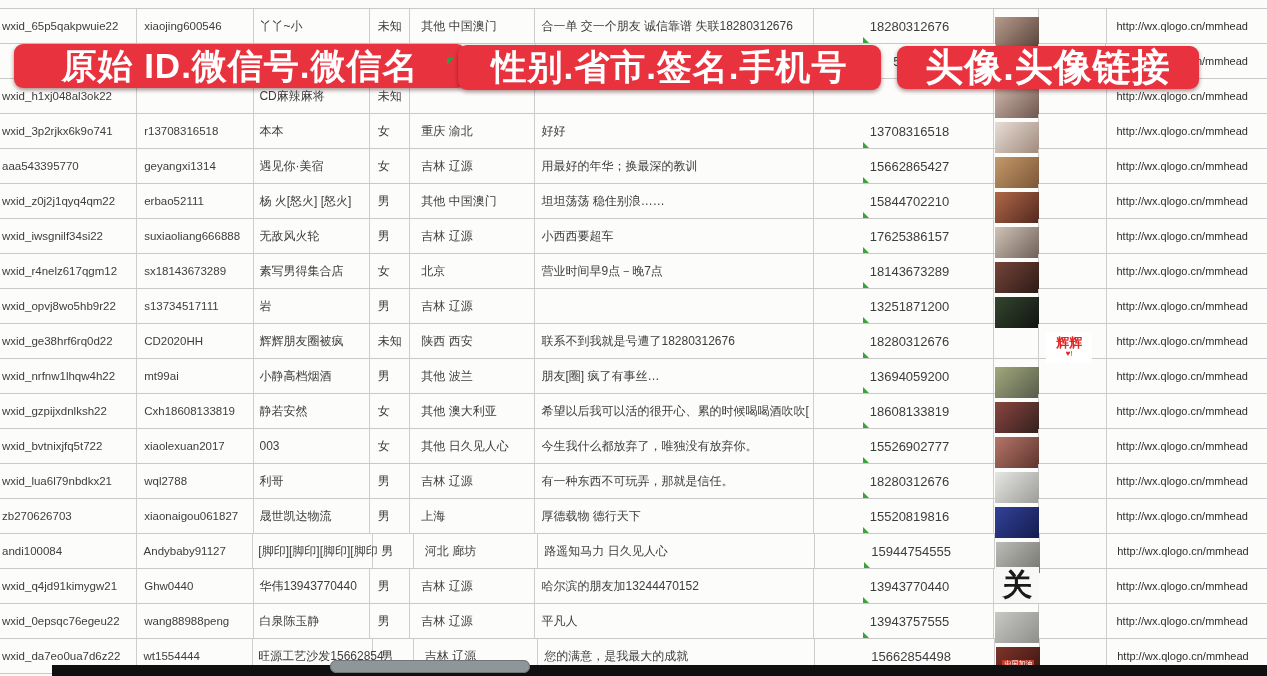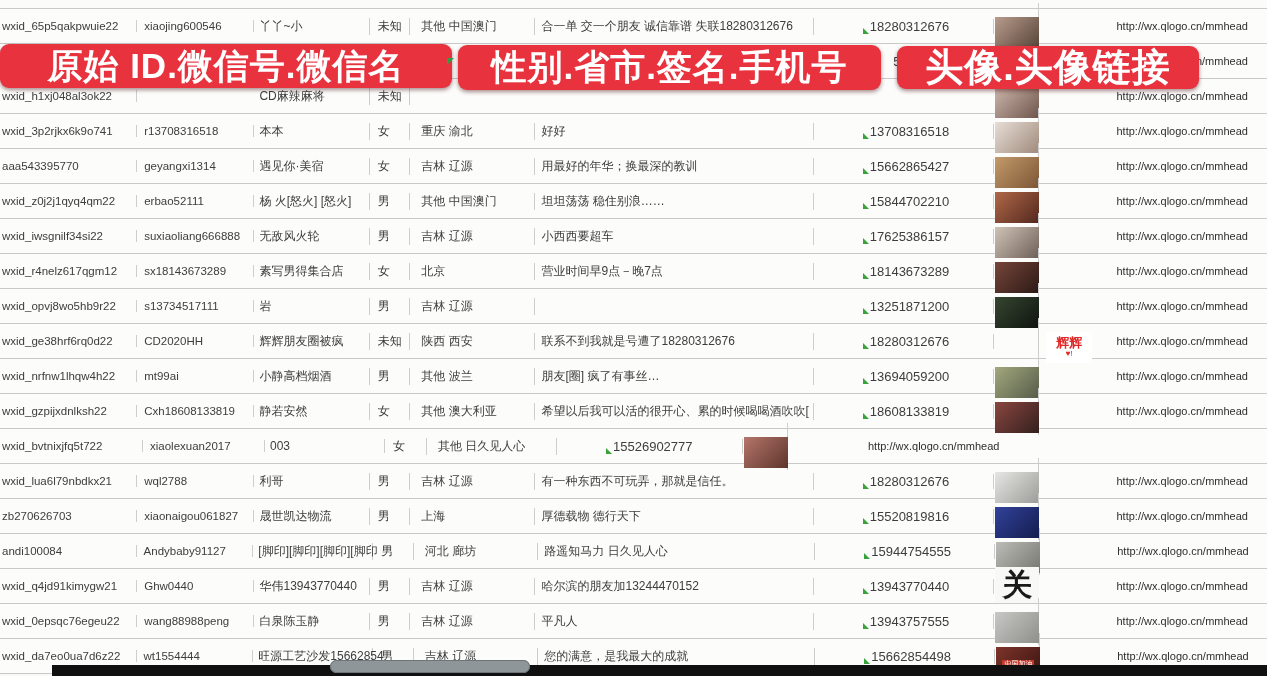--- a/index.html
+++ b/index.html
@@ -1,19 +1,19 @@
 <!DOCTYPE html>
 <html><head>
 <meta charset="utf-8">
 <style>
   html,body{margin:0;padding:0;background:#000;}
   .sheet{position:relative;width:1267px;height:676px;background:#f9f9f7;overflow:hidden;
          font-family:"Liberation Sans","DejaVu Sans",sans-serif;}
   .toprow{height:8px;background:#fbfbfa;border-bottom:1px solid #c9c9c9;}
-  .row{display:flex;height:34px;border-bottom:1px solid #c9c9c9;background:#fcfcfb;align-items:center;}
+  .row{display:flex;height:34px;border-bottom:1px solid #c9c9c9;background:#fcfcfb;}
   .cell{border-right:1px solid #cecece;box-sizing:border-box;font-size:12px;color:#3d3d3d;
         display:flex;align-items:center;overflow:hidden;position:relative;white-space:nowrap;}
   .c-id{width:143px;padding-left:2px;font-size:11.5px;}
   .c-wxnum{width:122px;padding-left:7px;font-size:11.5px;}
   .c-wxname{width:120px;padding-left:5px;overflow:visible;z-index:1;}
   .c-gender{width:42px;padding-left:8px;z-index:2;}
   .c-region{width:130px;padding-left:11px;}
   .c-sig{width:290px;padding-left:6px;}
   .c-phone{width:138px;padding-left:8px;font-size:13px;margin-left:48px;}
   .c-avatar{width:45px;padding:0;overflow:visible;}
@@ -26,21 +26,21 @@
   .av-strip{font-size:7px;color:#fff;background:#c0392b;padding:0 2px;margin-top:2px;}
   .tri{position:absolute;left:1px;bottom:0;width:0;height:0;
        border-bottom:6px solid #3aa23a;border-right:6px solid transparent;}
   #rows .row:nth-child(2) .c-phone{padding-left:31px;}
   #rows .row:nth-child(10) .avatar{margin-left:52px;width:46px;}
   #rows .row:nth-child(17) .avatar{height:36px;margin-top:-1px;}
   #rows .row:nth-child(17) .av-label{font-size:30px;font-family:"Liberation Serif","DejaVu Serif",serif;}
   .banner{position:absolute;background:#e8333f;color:#ffffff;font-weight:bold;display:flex;
           align-items:center;justify-content:center;border-radius:9px;white-space:nowrap;
           box-shadow:0 2px 4px rgba(60,0,0,.45);letter-spacing:1px;z-index:10;}
-  .b1{left:0;top:44px;width:452px;height:44px;font-size:35px;}
+  .b1{left:14px;top:44px;width:452px;height:44px;font-size:35px;}
   .b2{left:458px;top:45px;width:423px;height:45px;font-size:35px;}
   .b3{left:897px;top:46px;width:302px;height:43px;font-size:38px;}
   .green-arrow{position:absolute;left:447px;top:58px;width:0;height:0;z-index:11;
        border-top:7px solid #2f9e44;border-right:7px solid transparent;}
   .bottombar{position:absolute;left:52px;right:0;bottom:0;height:11px;background:#101010;z-index:20;}
   .thumb{position:absolute;left:330px;bottom:3px;width:200px;height:13px;background:#8f969a;
          border-radius:7px;box-shadow:inset 0 0 0 1px #6e7478;z-index:21;}
 </style>
 </head>
 <body>
@@ -259,20 +259,21 @@
     </div>
     <div class="cell c-gap"></div>
     <div class="cell c-link">http://wx.qlogo.cn/mmhead</div>
   </div>
       <div class="row">
     <div class="cell c-id">wxid_bvtnixjfq5t722</div>
     <div class="cell c-wxnum">xiaolexuan2017</div>
     <div class="cell c-wxname">003</div>
     <div class="cell c-gender">女</div>
     <div class="cell c-region">其他 日久见人心</div>
+    <div class="cell c-sig">今生我什么都放弃了，唯独没有放弃你。</div>
     <div class="cell c-phone">15526902777<span class="tri"></span></div>
     <div class="cell c-avatar">
       <div class="avatar" style="background: linear-gradient(135deg, rgb(181, 118, 106), rgb(94, 52, 44));">
         
         
         
       </div>
     </div>
     <div class="cell c-gap"></div>
     <div class="cell c-link">http://wx.qlogo.cn/mmhead</div>

